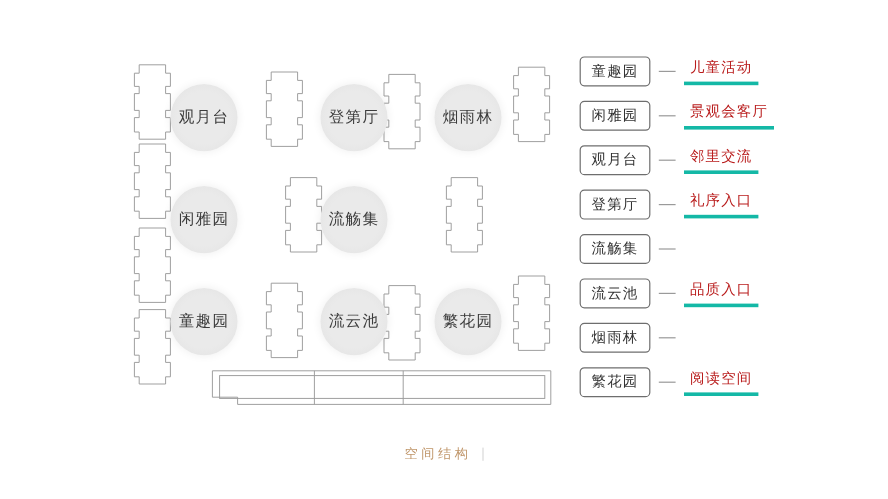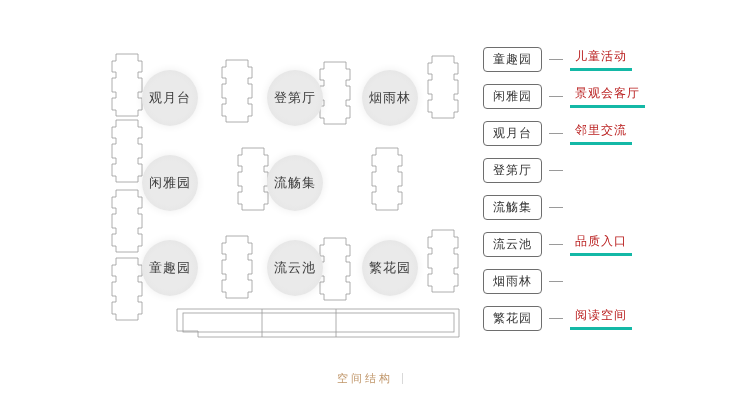--- a/index.html
+++ b/index.html
@@ -106,20 +106,21 @@
       <span class="legend-desc">景观会客厅</span>
     </div>
     <div class="legend-row">
       <span class="legend-name">观月台</span>
       <span class="legend-line"></span>
       <span class="legend-desc">邻里交流</span>
     </div>
     <div class="legend-row">
       <span class="legend-name">登第厅</span>
       <span class="legend-line"></span>
+      <span class="legend-desc">礼序入口</span>
     </div>
     <div class="legend-row">
       <span class="legend-name">流觞集</span>
       <span class="legend-line"></span>
     </div>
     <div class="legend-row">
       <span class="legend-name">流云池</span>
       <span class="legend-line"></span>
       <span class="legend-desc">品质入口</span>
     </div>

